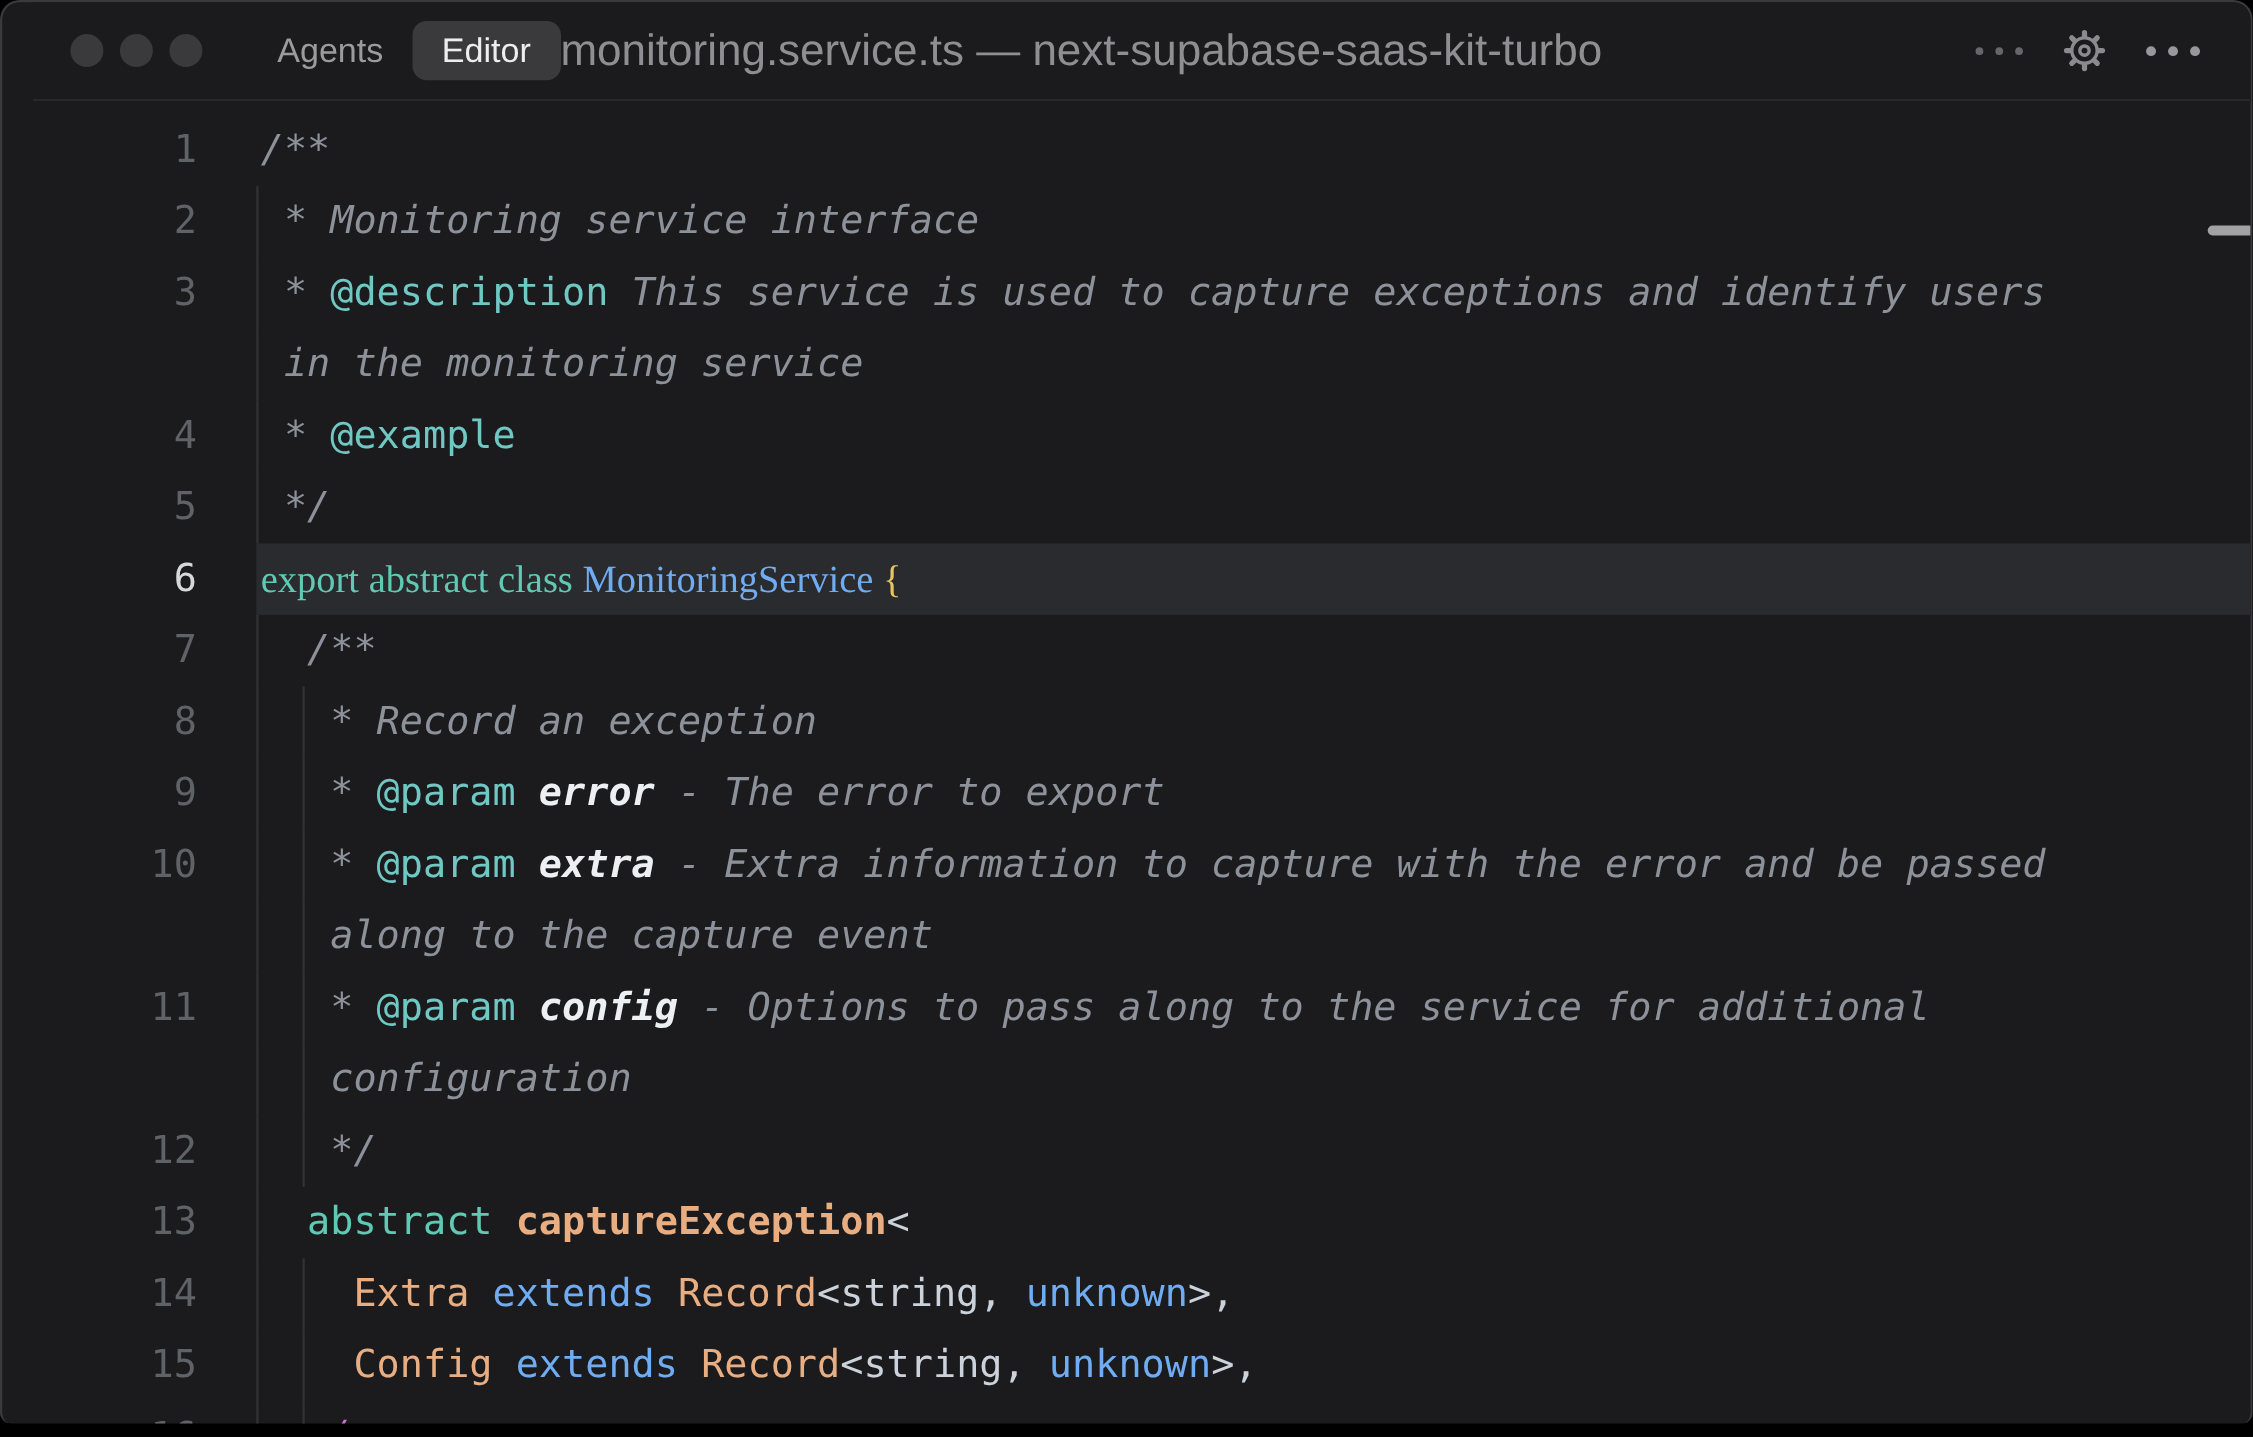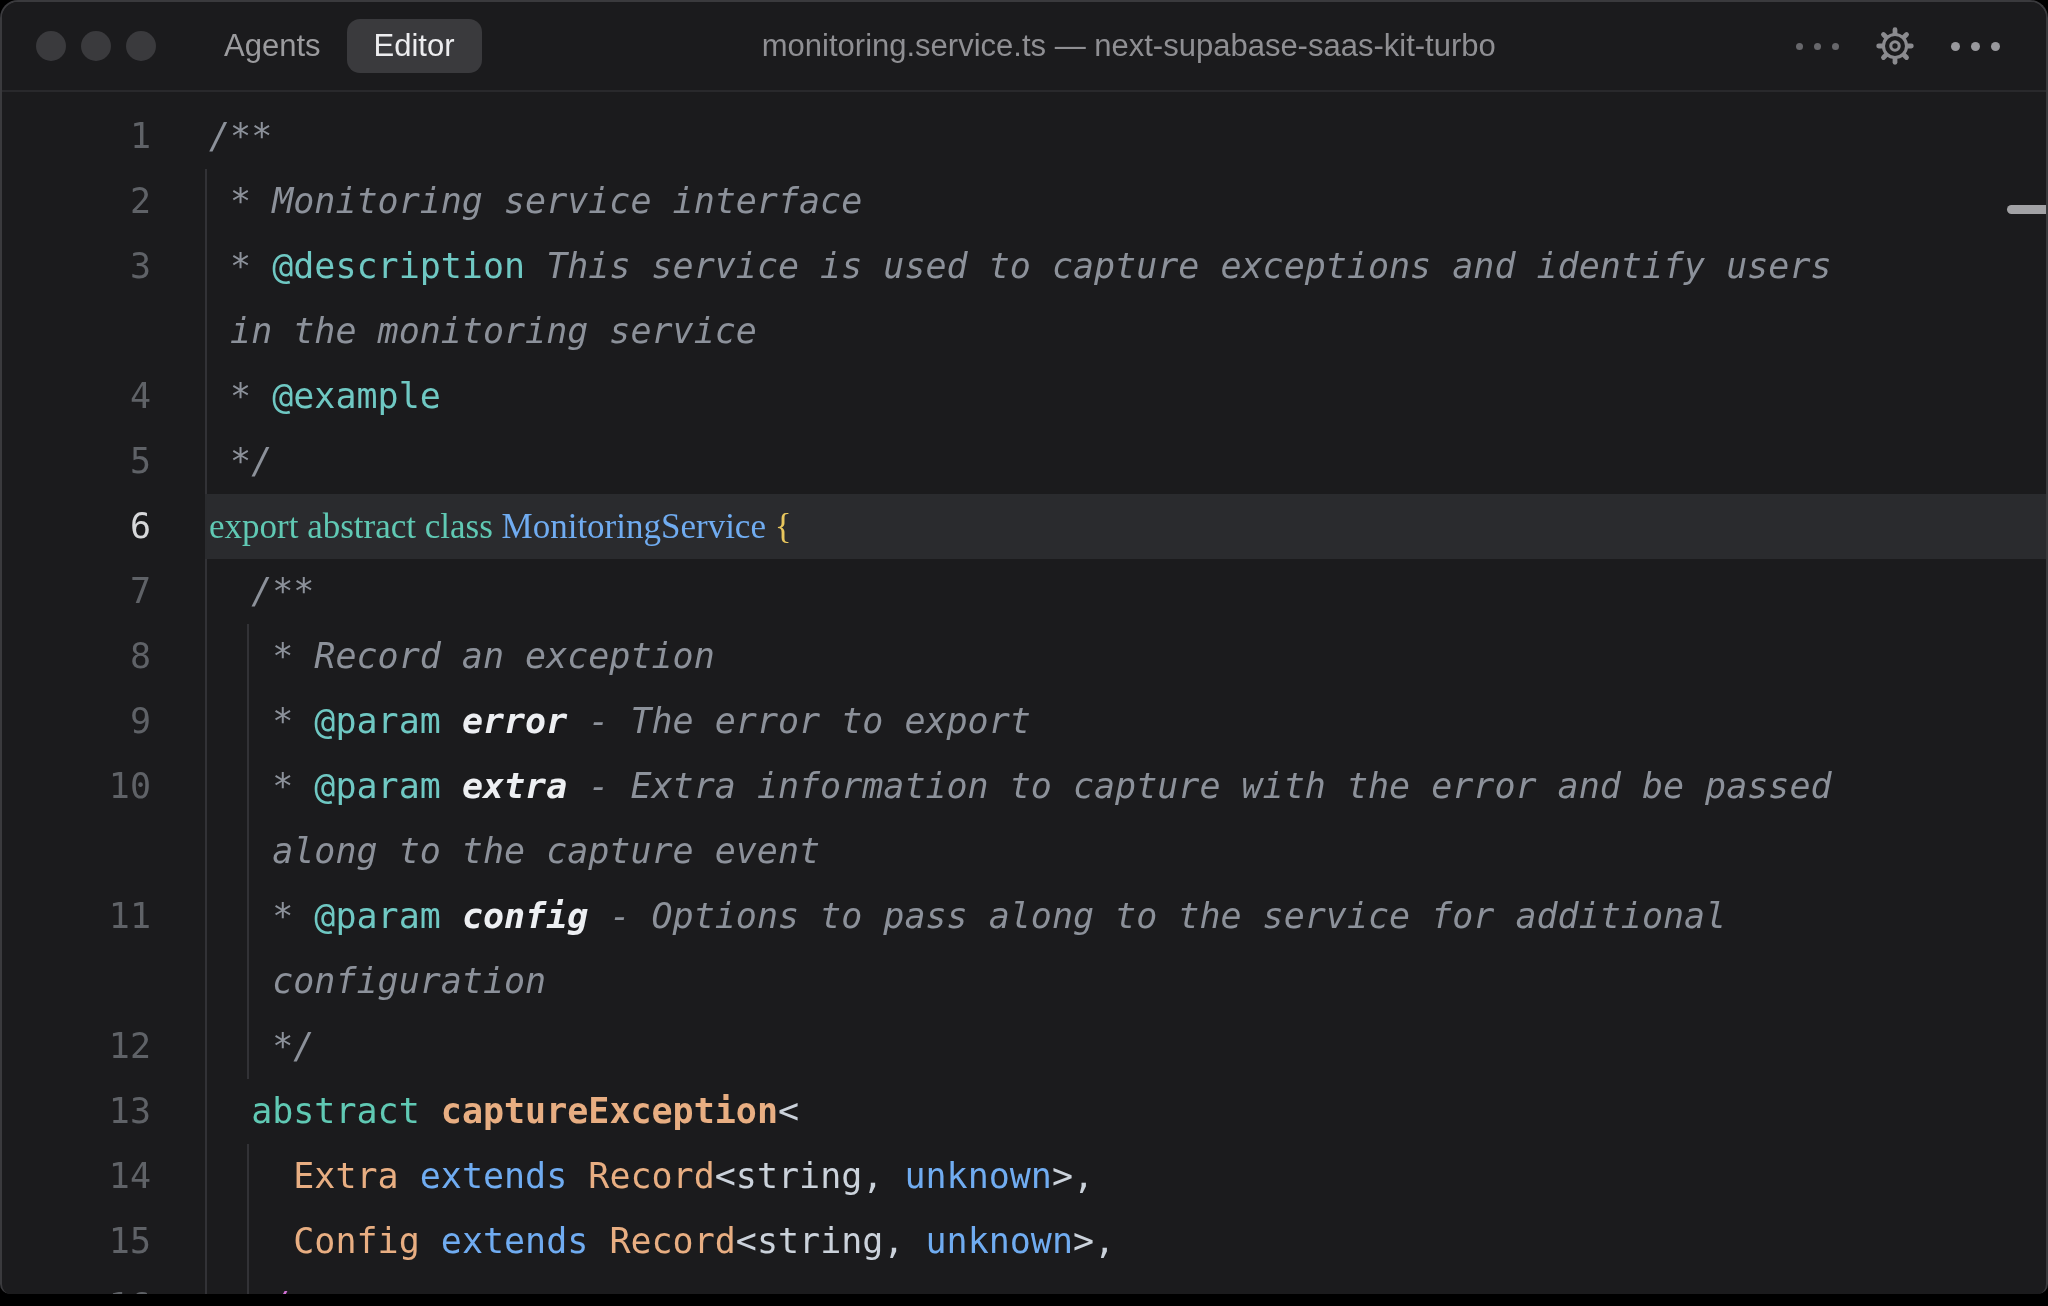--- a/index.html
+++ b/index.html
@@ -2,39 +2,39 @@
 <html style="--bg: #1b1b1d; --titlebar_bg: #1b1b1d; --divider: #29292c; --pill: #3a3a3d; --tab_inactive_text: #9b9b9e; --tab_active_text: #ededef; --title_text: #8f8f93; --traffic: #3a3a3d; --icon_dim: #67676b; --icon_bright: #98989c; --icon_gear: #8b8b8f; --gutter_num: #5f6267; --gutter_num_active: #d7d8da; --line_highlight: #2a2b2e; --guide: #323236; --comment: #8c919a; --tag: #6fc8c3; --param: #edeff2; --mint: #60c9b4; --blue: #70acf1; --peach: #e8ae82; --yellow: #e8c65d; --magenta: #cf70d3; --punct: #cbd2db; --scroll_marker: #a2a2a5;"><head>
 <meta charset="utf-8">
 <style>
   * { margin:0; padding:0; box-sizing:border-box; }
   html,body { width:2048px; height:1306px; background:#000; overflow:hidden; }
   body { font-family:"Liberation Sans", sans-serif; }
 
   .window {
     position:absolute; left:0; top:0; width:2048px; height:1294px;
     background:var(--bg); border:2px solid #3a3a3d; border-bottom:none;
-    border-radius:18px 18px 10px 10px; overflow:hidden;
+    border-radius:18px 18px 10px 10px; overflow:hidden;padding-left:28px;
   }
 
   
   .titlebar {
     height:90px; display:flex; align-items:center;
     background:var(--titlebar_bg); border-bottom:2px solid var(--divider);
     padding:0 46px 0 34px;
   }
   .traffic { display:flex; gap:15px; margin-right:68px; }
   .traffic span { width:30px; height:30px; border-radius:50%; background:var(--traffic); display:block; }
   .tabs { display:flex; align-items:center; gap:26px; }
   .tab { font-size:31px; color:var(--tab_inactive_text); cursor:default; }
   .tab.active {
     color:var(--tab_active_text); background:var(--pill);
     padding:9px 27px; border-radius:13px;
   }
   .win-title {
-    flex:1; text-align:center; font-size:31px; color:var(--title_text);
+    flex:1; font-size:40px; color:var(--title_text);
     white-space:nowrap; overflow:hidden;
   }
   .tb-icons { display:flex; align-items:center; gap:34px; margin-left:20px; }
   .dots { display:flex; gap:11px; align-items:center; }
   .dots i { display:block; border-radius:50%; }
   .dots.dim i  { width:7px;  height:7px;  background:var(--icon_dim); }
   .dots.bright i { width:9px; height:9px; background:var(--icon_bright); }
 
   
   .editor { position:relative; padding-top:12px; font-family:"DejaVu Sans Mono", monospace; font-size:35px; }

